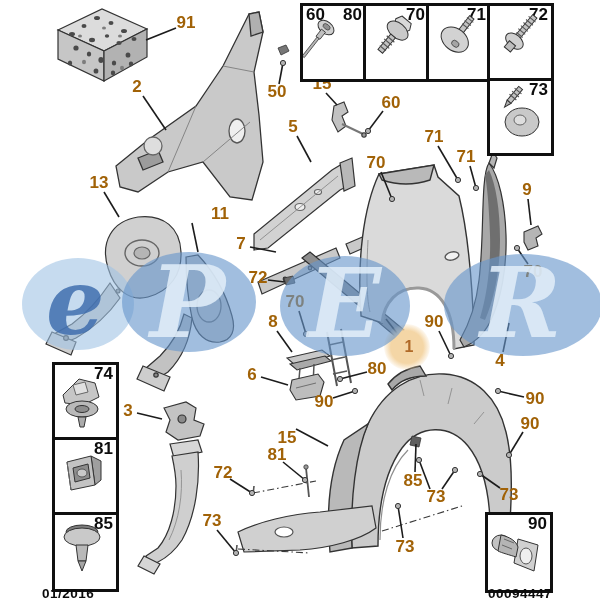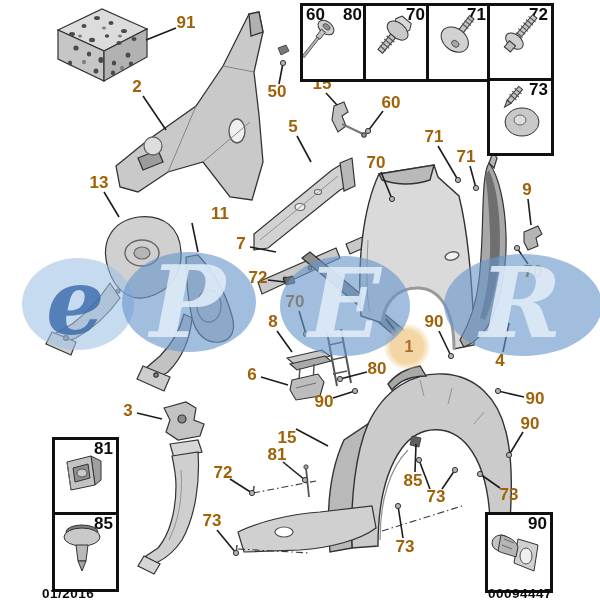--- a/index.html
+++ b/index.html
@@ -354,20 +354,32 @@
           <rect x="19" y="4" width="5" height="18" fill="#c3c3c3"></rect>
           <path d="M17,8 L26,8 M17,12 L26,12 M17,16 L26,16" stroke="#555" stroke-width="1.1" fill="none"></path>
           <path d="M19,22 L24,22 L21.5,29 Z" fill="#b0b0b0"></path>
         </g>
         <ellipse cx="32" cy="41" rx="17" ry="14" fill="#c9c9c9"></ellipse>
         <ellipse cx="30" cy="39" rx="6" ry="5" fill="#dedede" stroke="#666"></ellipse>
       </g>
     </svg>
   </div>
 
+  <div class="pbox" style="left:52px;top:362px;width:61px;height:74px">
+    <span class="bl tr">74</span>
+    <svg width="55" height="68" viewBox="0 0 55 68">
+      <g stroke="#333" stroke-width="1">
+        <path d="M8,30 L24,14 L40,18 L44,32 L28,40 L10,38 Z" fill="#c6c6c6"></path>
+        <path d="M18,20 L30,17 L33,27 L21,30 Z" fill="#e0e0e0" stroke="#666"></path>
+        <ellipse cx="27" cy="44" rx="16" ry="8" fill="#b9b9b9"></ellipse>
+        <ellipse cx="27" cy="44" rx="7" ry="3.5" fill="#8d8d8d"></ellipse>
+        <path d="M23,52 L31,52 L29,62 L25,62 Z" fill="#ababab"></path>
+      </g>
+    </svg>
+  </div>
 
   <div class="pbox" style="left:52px;top:437px;width:61px;height:75px">
     <span class="bl tr">81</span>
     <svg width="55" height="69" viewBox="0 0 55 69">
       <g stroke="#333" stroke-width="1">
         <path d="M36,16 L46,21 L46,40 L40,45 Z" fill="#9f9f9f"></path>
         <path d="M12,22 L36,16 L40,45 L16,50 Z" fill="#c3c3c3"></path>
         <path d="M18,28 L33,24 L35,38 L20,42 Z" fill="#8d8d8d"></path>
         <ellipse cx="27" cy="33" rx="5" ry="4" fill="#c9c9c9" stroke="#555"></ellipse>
         <path d="M12,22 L16,50" stroke="#666" fill="none"></path>

